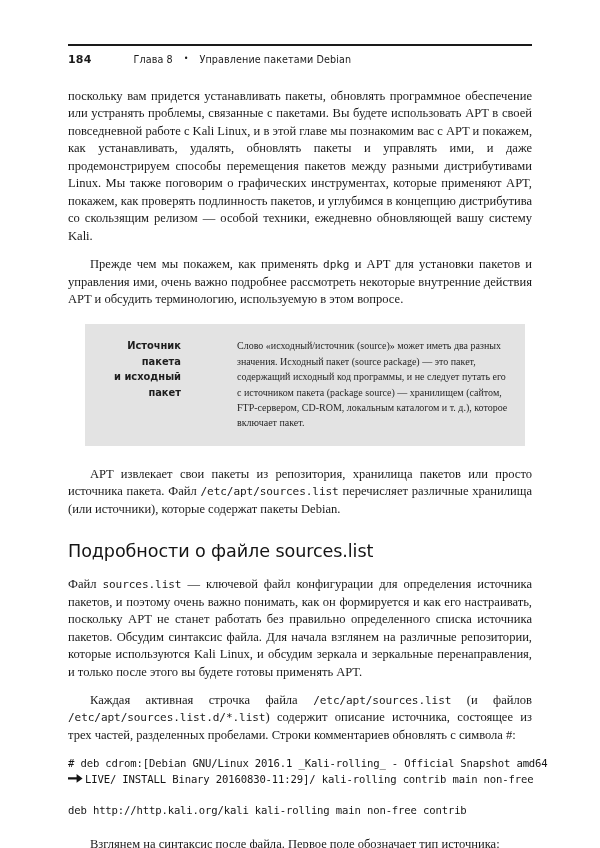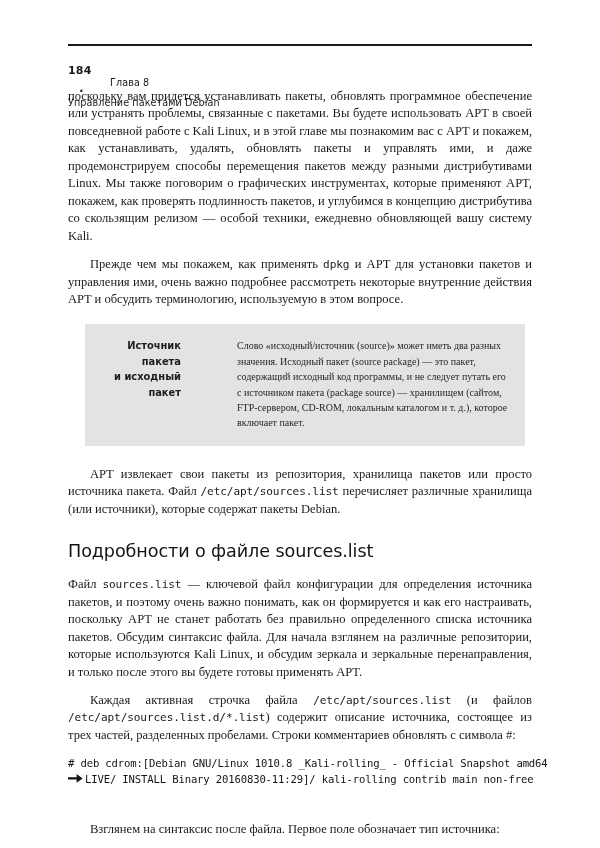--- a/index.html
+++ b/index.html
@@ -28,26 +28,25 @@
     top: 44px;
     width: 464px;
   }
   .head-rule {
     width: 100%;
     height: 1.6px;
     background: #1a1a1a;
   }
   .head-line {
     display: flex;
-    align-items: flex-start;
-    margin-top: 18px;
+    align-items: center;
+    margin-top: 7px;
     font-family: "DejaVu Sans", sans-serif;
     font-size: 9.6px;
     color: #1a1a1a;
-    flex-direction: column;
   }
   .folio {
     font-weight: bold;
     font-size: 11px;
     letter-spacing: 0.2px;
   }
   .chap-label {
     margin-left: 22px;
     letter-spacing: 0.1px;
     padding-left: 20px;
@@ -223,27 +222,28 @@
     <h2 class="section"><span>Подробности о файле </span><span class="sec-mono">sources.list</span></h2>
 
     <div class="sp-14"></div>
 
     <p class="body noindent"><span>Файл </span><code class="mono">sources.list</code><span> — ключевой файл конфигурации для определения источника пакетов, и поэтому очень важно понимать, как он формируется и как его настраивать, поскольку APT не станет работать без правильно определенного списка источника пакетов. Обсудим синтаксис файла. Для начала взглянем на различные репозитории, которые используются Kali Linux, и обсудим зеркала и зеркальные перенаправления, и только после этого вы будете готовы применять APT.</span></p>
 
     <p class="body"><span>Каждая активная строчка файла </span><code class="mono">/etc/apt/sources.list</code><span> (и файлов </span><code class="mono">/etc/apt/sources.list.d/*.list</code><span>) содержит описание источника, состоящее из трех частей, разделенных пробелами. Строки комментариев обновлять с символа #:</span></p>
 
     <div class="sp-12"></div>
 
-    <div class="codeblock"><span># deb cdrom:[Debian GNU/Linux 1010.8 _Kali-rolling_ - Official Snapshot amd64</span>
+    <div class="codeblock"><span># deb cdrom:[Debian GNU/Linux 2016.1 _Kali-rolling_ - Official Snapshot amd64</span>
 <span class="code-cont-arrow"><svg class="arrow-svg" width="15" height="11" viewBox="0 0 15 11" aria-hidden="true">
             <path d="M0 4.2 L8.6 4.2 L8.6 1.0 L14.6 5.4 L8.6 9.8 L8.6 6.6 L0 6.6 Z" fill="#141414"></path>
           </svg></span><span>LIVE/ INSTALL Binary 20160830-11:29]/ kali-rolling contrib main non-free</span></div>
 
     <div class="sp-16"></div>
 
+    <div class="codeblock"><span>deb http://http.kali.org/kali kali-rolling main non-free contrib</span></div>
 
     <div class="sp-18"></div>
 
     <p class="body">Взглянем на синтаксис после файла. Первое поле обозначает тип источника:</p>
 
     <div class="sp-10"></div>
 
     <ul class="bullets">
       <li>
         <span class="bullet-sq"></span>

